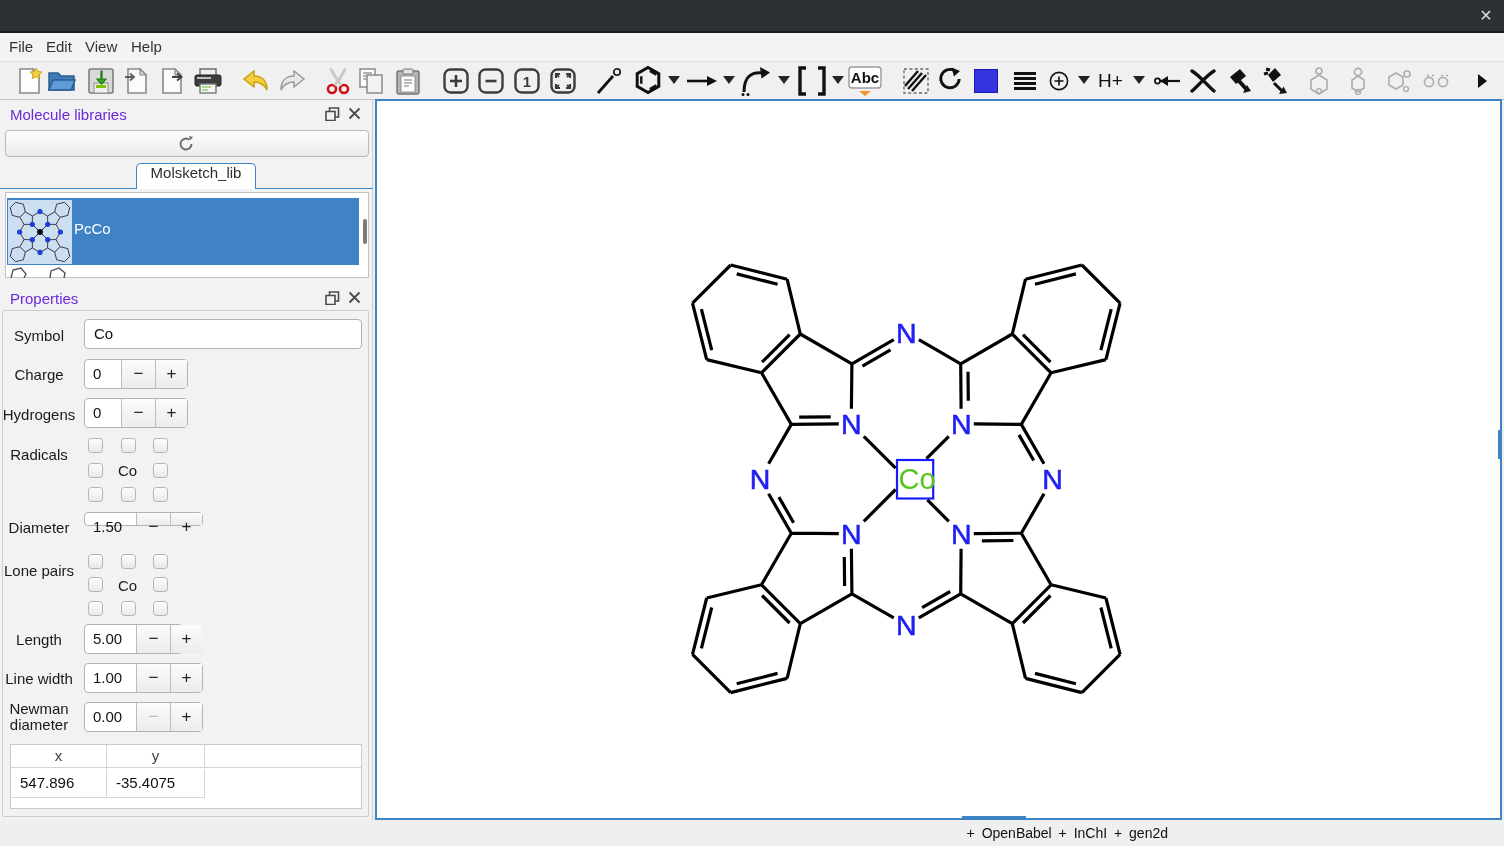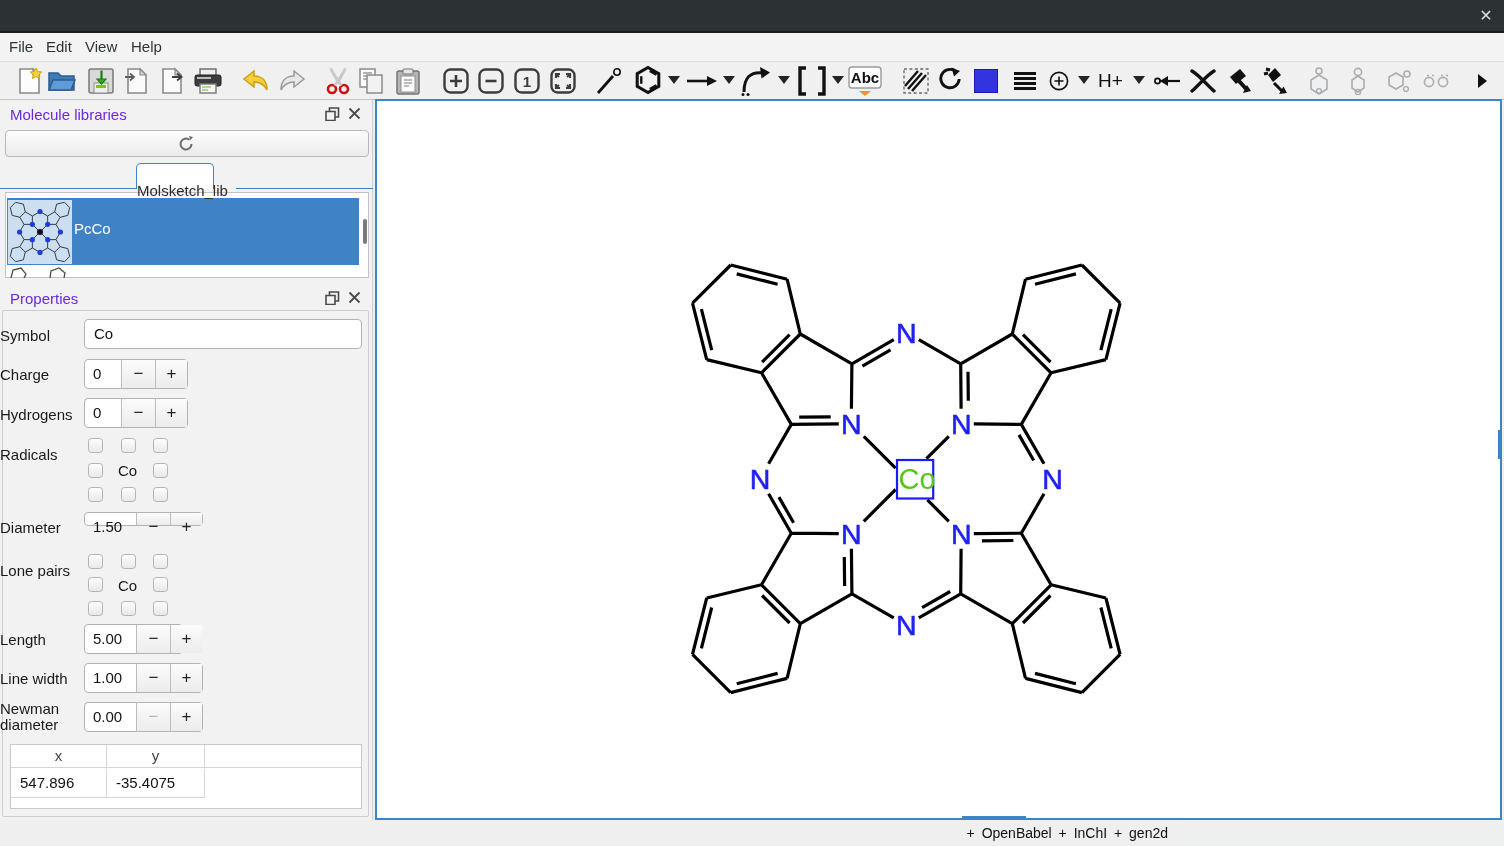--- a/index.html
+++ b/index.html
@@ -12,21 +12,21 @@
 #toolbar{position:absolute;left:0;top:62px;width:1504px;height:38px;background:#f0f0f0;border-bottom:1px solid #c3c3c3}
 .dd{position:absolute;top:76px;width:0;height:0;border-left:6px solid transparent;border-right:6px solid transparent;border-top:8px solid #242424}
 #dock{position:absolute;left:0;top:100px;width:373px;height:720px;background:#f2f2f2;border-right:1px solid #cfcfcf}
 .dockhead{position:absolute;font-size:15px;color:#6d28d9}
 .dicon{position:absolute;color:#4a4a4a}
 #canvas{position:absolute;left:375px;top:99px;width:1127px;height:721px;background:#fff;border:2px solid #3d84c6}
 #statusbar{position:absolute;left:0;top:820px;width:1188px;height:26px;background:#efefef;color:#111;font-size:15px}
 #statusbar .s{position:absolute;top:5px;right:20px;font-size:14px;word-spacing:3px}
 .btn{background:linear-gradient(#fdfdfd,#ebebeb);border:1px solid #b8b8b8;border-radius:4px}
 .field{background:#fff;border:1px solid #b3b3b3;border-radius:4px;font-size:15px;color:#111}
-.lbl{position:absolute;font-size:15px;color:#1a1a1a;text-align:left}
+.lbl{position:absolute;font-size:15px;color:#1a1a1a;text-align:center}
 .cb{position:absolute;width:15px;height:15px;background:linear-gradient(#fdfdfd,#e9e9e9);border:1px solid #b3b3b3;border-radius:3.5px}
 .spin{position:absolute;border:1px solid #b3b3b3;border-radius:4px;background:#fff;display:flex}
 .spin .v{font-size:15px;color:#111;padding:5px 0 0 8px}
 .spin .m,.spin .p{position:absolute;top:0;bottom:0;background:linear-gradient(#fbfbfb,#ececec);border-left:1px solid #bcbcbc;color:#222;text-align:center;font-size:17px;line-height:27px}
 </style></head>
 <body>
 <div id="titlebar">
     <div class="x">✕</div>
   </div>
 <div id="menubar">
@@ -212,21 +212,21 @@
       <path fill="none" stroke="#4a4a4a" stroke-width="1.6" d="M1 4.5h9v9H1zM4.5 4V1h9v9h-3"></path>
     </svg>
     <svg class="dicon" style="left:348px;top:7px" width="13" height="13">
       <path stroke="#4a4a4a" stroke-width="1.8" d="M1.5 1.5l10 10M11.5 1.5l-10 10"></path>
     </svg>
     <div class="abs btn" style="left:5px;top:30px;width:364px;height:27px"></div>
     <svg class="abs" style="left:177px;top:35px" width="18" height="18" viewBox="0 0 18 18">
       <path fill="none" stroke="#6d6d6d" stroke-width="2" d="M14.5 9a5.5 5.5 0 1 1-2-4.2"></path>
       <path fill="#6d6d6d" d="M12 1l4 1-2.7 3.2z"></path>
     </svg>
-    <div class="abs" style="left:136px;top:63px;width:78px;height:26px;background:#fff;border:1px solid #3d84c6;border-bottom:none;border-radius:5px 5px 0 0;font-size:15px;color:#2d2d2d;text-align:center;padding-top:18px;z-index:2">Molsketch_lib</div>
+    <div class="abs" style="left:136px;top:63px;width:120px;height:26px;background:#fff;border:1px solid #3d84c6;border-bottom:none;border-radius:5px 5px 0 0;font-size:15px;color:#2d2d2d;text-align:center;padding-top:0;z-index:2">Molsketch_lib</div>
     <div class="abs" style="left:0px;top:88px;width:137px;height:1px;background:#3d84c6"></div>
     <div class="abs" style="left:236px;top:88px;width:137px;height:1px;background:#3d84c6"></div>
     <div class="abs" style="left:5px;top:92px;width:364px;height:86px;background:#fff;border:1px solid #c2c2c2">
       <div class="abs" style="left:1px;top:5px;width:352px;height:67px;background:#3f83c6"></div>
       <div class="abs" style="left:2px;top:7px;width:64px;height:64px;background:#ccdff1"></div>
       <svg class="abs" style="left:2px;top:7px" width="64" height="64" viewBox="0 0 64 64">
         <path d="M24.3 24.3L24.4 16.0M24.3 24.3L16.0 24.4M24.4 16.0L17.3 11.9M16.0 24.4L11.9 17.3M17.3 11.9L11.9 17.3M17.3 11.9L15.4 4.2M11.9 17.3L4.2 15.4M15.4 4.2L7.6 2.3M4.2 15.4L2.3 7.6M7.6 2.3L2.3 7.6M24.4 16.0L32.0 11.6M16.0 24.4L11.6 32.0M24.3 24.3L32.0 32.0M39.7 24.3L48.0 24.4M39.7 24.3L39.6 16.0M48.0 24.4L52.1 17.3M39.6 16.0L46.7 11.9M52.1 17.3L46.7 11.9M52.1 17.3L59.8 15.4M46.7 11.9L48.6 4.2M59.8 15.4L61.7 7.6M48.6 4.2L56.4 2.3M61.7 7.6L56.4 2.3M48.0 24.4L52.4 32.0M39.6 16.0L32.0 11.6M39.7 24.3L32.0 32.0M39.7 39.7L39.6 48.0M39.7 39.7L48.0 39.6M39.6 48.0L46.7 52.1M48.0 39.6L52.1 46.7M46.7 52.1L52.1 46.7M46.7 52.1L48.6 59.8M52.1 46.7L59.8 48.6M48.6 59.8L56.4 61.7M59.8 48.6L61.7 56.4M56.4 61.7L61.7 56.4M39.6 48.0L32.0 52.4M48.0 39.6L52.4 32.0M39.7 39.7L32.0 32.0M24.3 39.7L16.0 39.6M24.3 39.7L24.4 48.0M16.0 39.6L11.9 46.7M24.4 48.0L17.3 52.1M11.9 46.7L17.3 52.1M11.9 46.7L4.2 48.6M17.3 52.1L15.4 59.8M4.2 48.6L2.3 56.4M15.4 59.8L7.6 61.7M2.3 56.4L7.6 61.7M16.0 39.6L11.6 32.0M24.4 48.0L32.0 52.4M24.3 39.7L32.0 32.0" stroke="#3a3a46" stroke-width="1" fill="none"></path>
         <circle cx="24.3" cy="24.3" r="2.6" fill="#1f3ed6"></circle>
         <circle cx="32.0" cy="11.6" r="2.6" fill="#1f3ed6"></circle>
         <circle cx="39.7" cy="24.3" r="2.6" fill="#1f3ed6"></circle>

